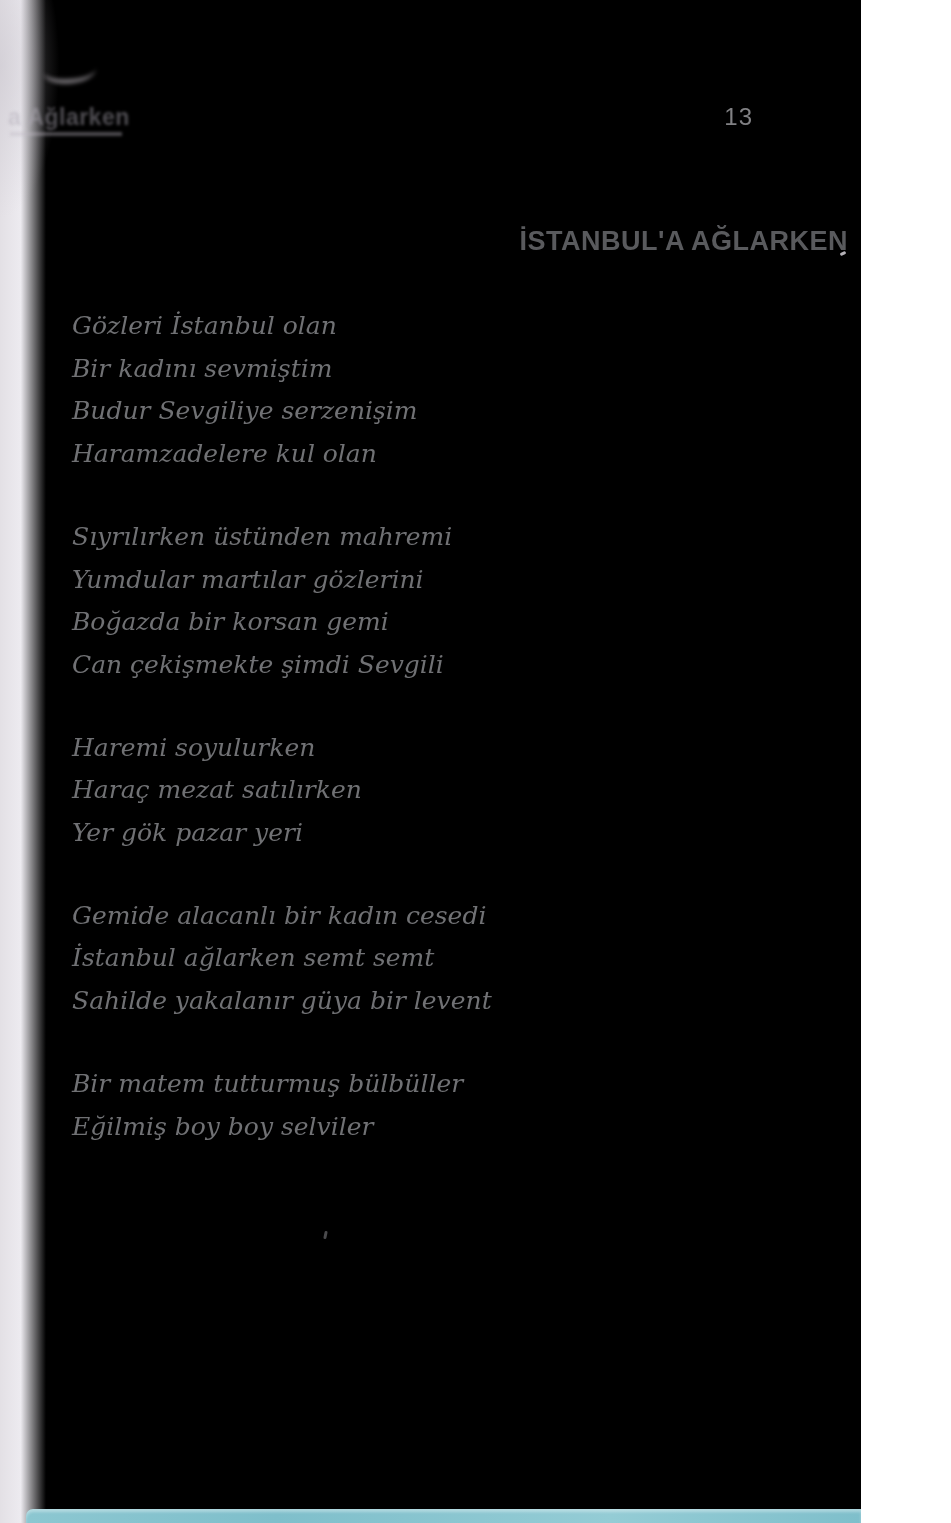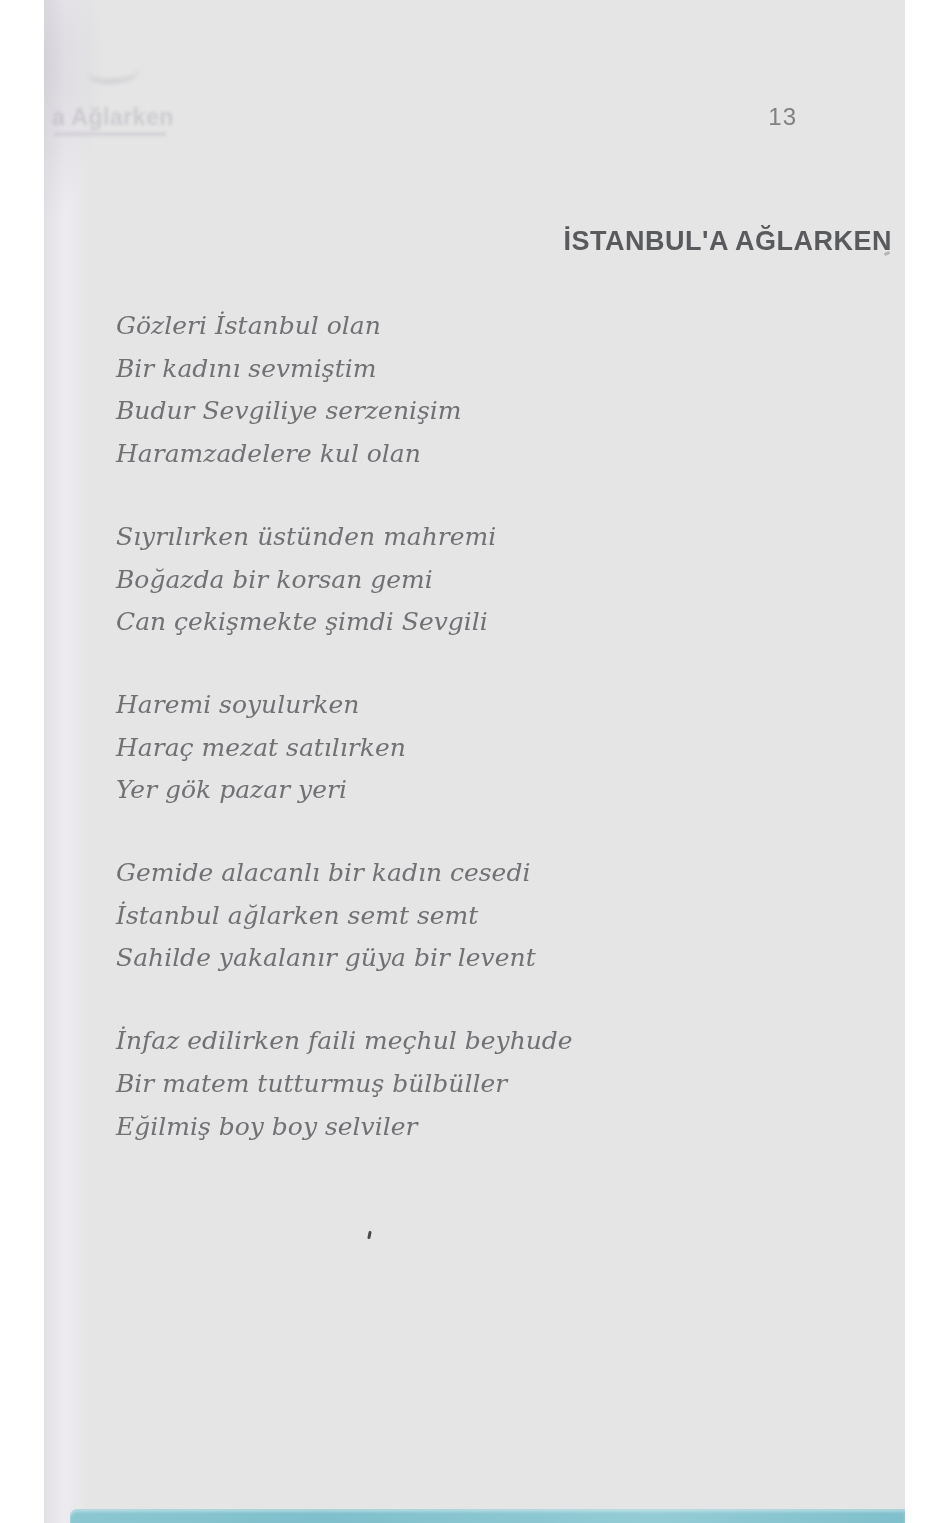--- a/index.html
+++ b/index.html
@@ -1,24 +1,23 @@
 <!DOCTYPE html>
 <html><head>
 <meta charset="utf-8">
 <style>
   * { margin: 0; padding: 0; box-sizing: border-box; }
   html, body { background: #ffffff; }
   .page {
     position: relative;
     width: 861px;
     height: 1523px;
-    background: #e5e5e5;
+    background: #000000;
     overflow: hidden;
     font-family: "DejaVu Serif", serif;
-    margin-left: 44px;
   }
   
   .left-edge {
     position: absolute;
     left: 0; top: 0; bottom: 0;
     width: 46px;
     background: linear-gradient(90deg, #e3e0e5 0%, #edebf0 45%, rgba(252,251,252,0) 100%);
   }
   .left-edge-top {
     position: absolute;
@@ -139,35 +138,35 @@
 
   <div class="poem">
     <div class="stanza">
       <div class="poem-line">Gözleri İstanbul olan</div>
       <div class="poem-line">Bir kadını sevmiştim</div>
       <div class="poem-line">Budur Sevgiliye serzenişim</div>
       <div class="poem-line">Haramzadelere kul olan</div>
     </div>
     <div class="stanza">
       <div class="poem-line">Sıyrılırken üstünden mahremi</div>
+      <div class="poem-line">Yumdular martılar gözlerini</div>
       <div class="poem-line">Boğazda bir korsan gemi</div>
       <div class="poem-line">Can çekişmekte şimdi Sevgili</div>
     </div>
     <div class="stanza">
       <div class="poem-line">Haremi soyulurken</div>
       <div class="poem-line">Haraç mezat satılırken</div>
       <div class="poem-line">Yer gök pazar yeri</div>
     </div>
     <div class="stanza">
       <div class="poem-line">Gemide alacanlı bir kadın cesedi</div>
       <div class="poem-line">İstanbul ağlarken semt semt</div>
       <div class="poem-line">Sahilde yakalanır güya bir levent</div>
     </div>
     <div class="stanza">
-      <div class="poem-line">İnfaz edilirken faili meçhul beyhude</div>
       <div class="poem-line">Bir matem tutturmuş bülbüller</div>
       <div class="poem-line">Eğilmiş boy boy selviler</div>
     </div>
   </div>
 
   <div class="speck-ink"></div>
   <div class="speck-dust"></div>
 
   <div class="cover-edge"></div>
 

